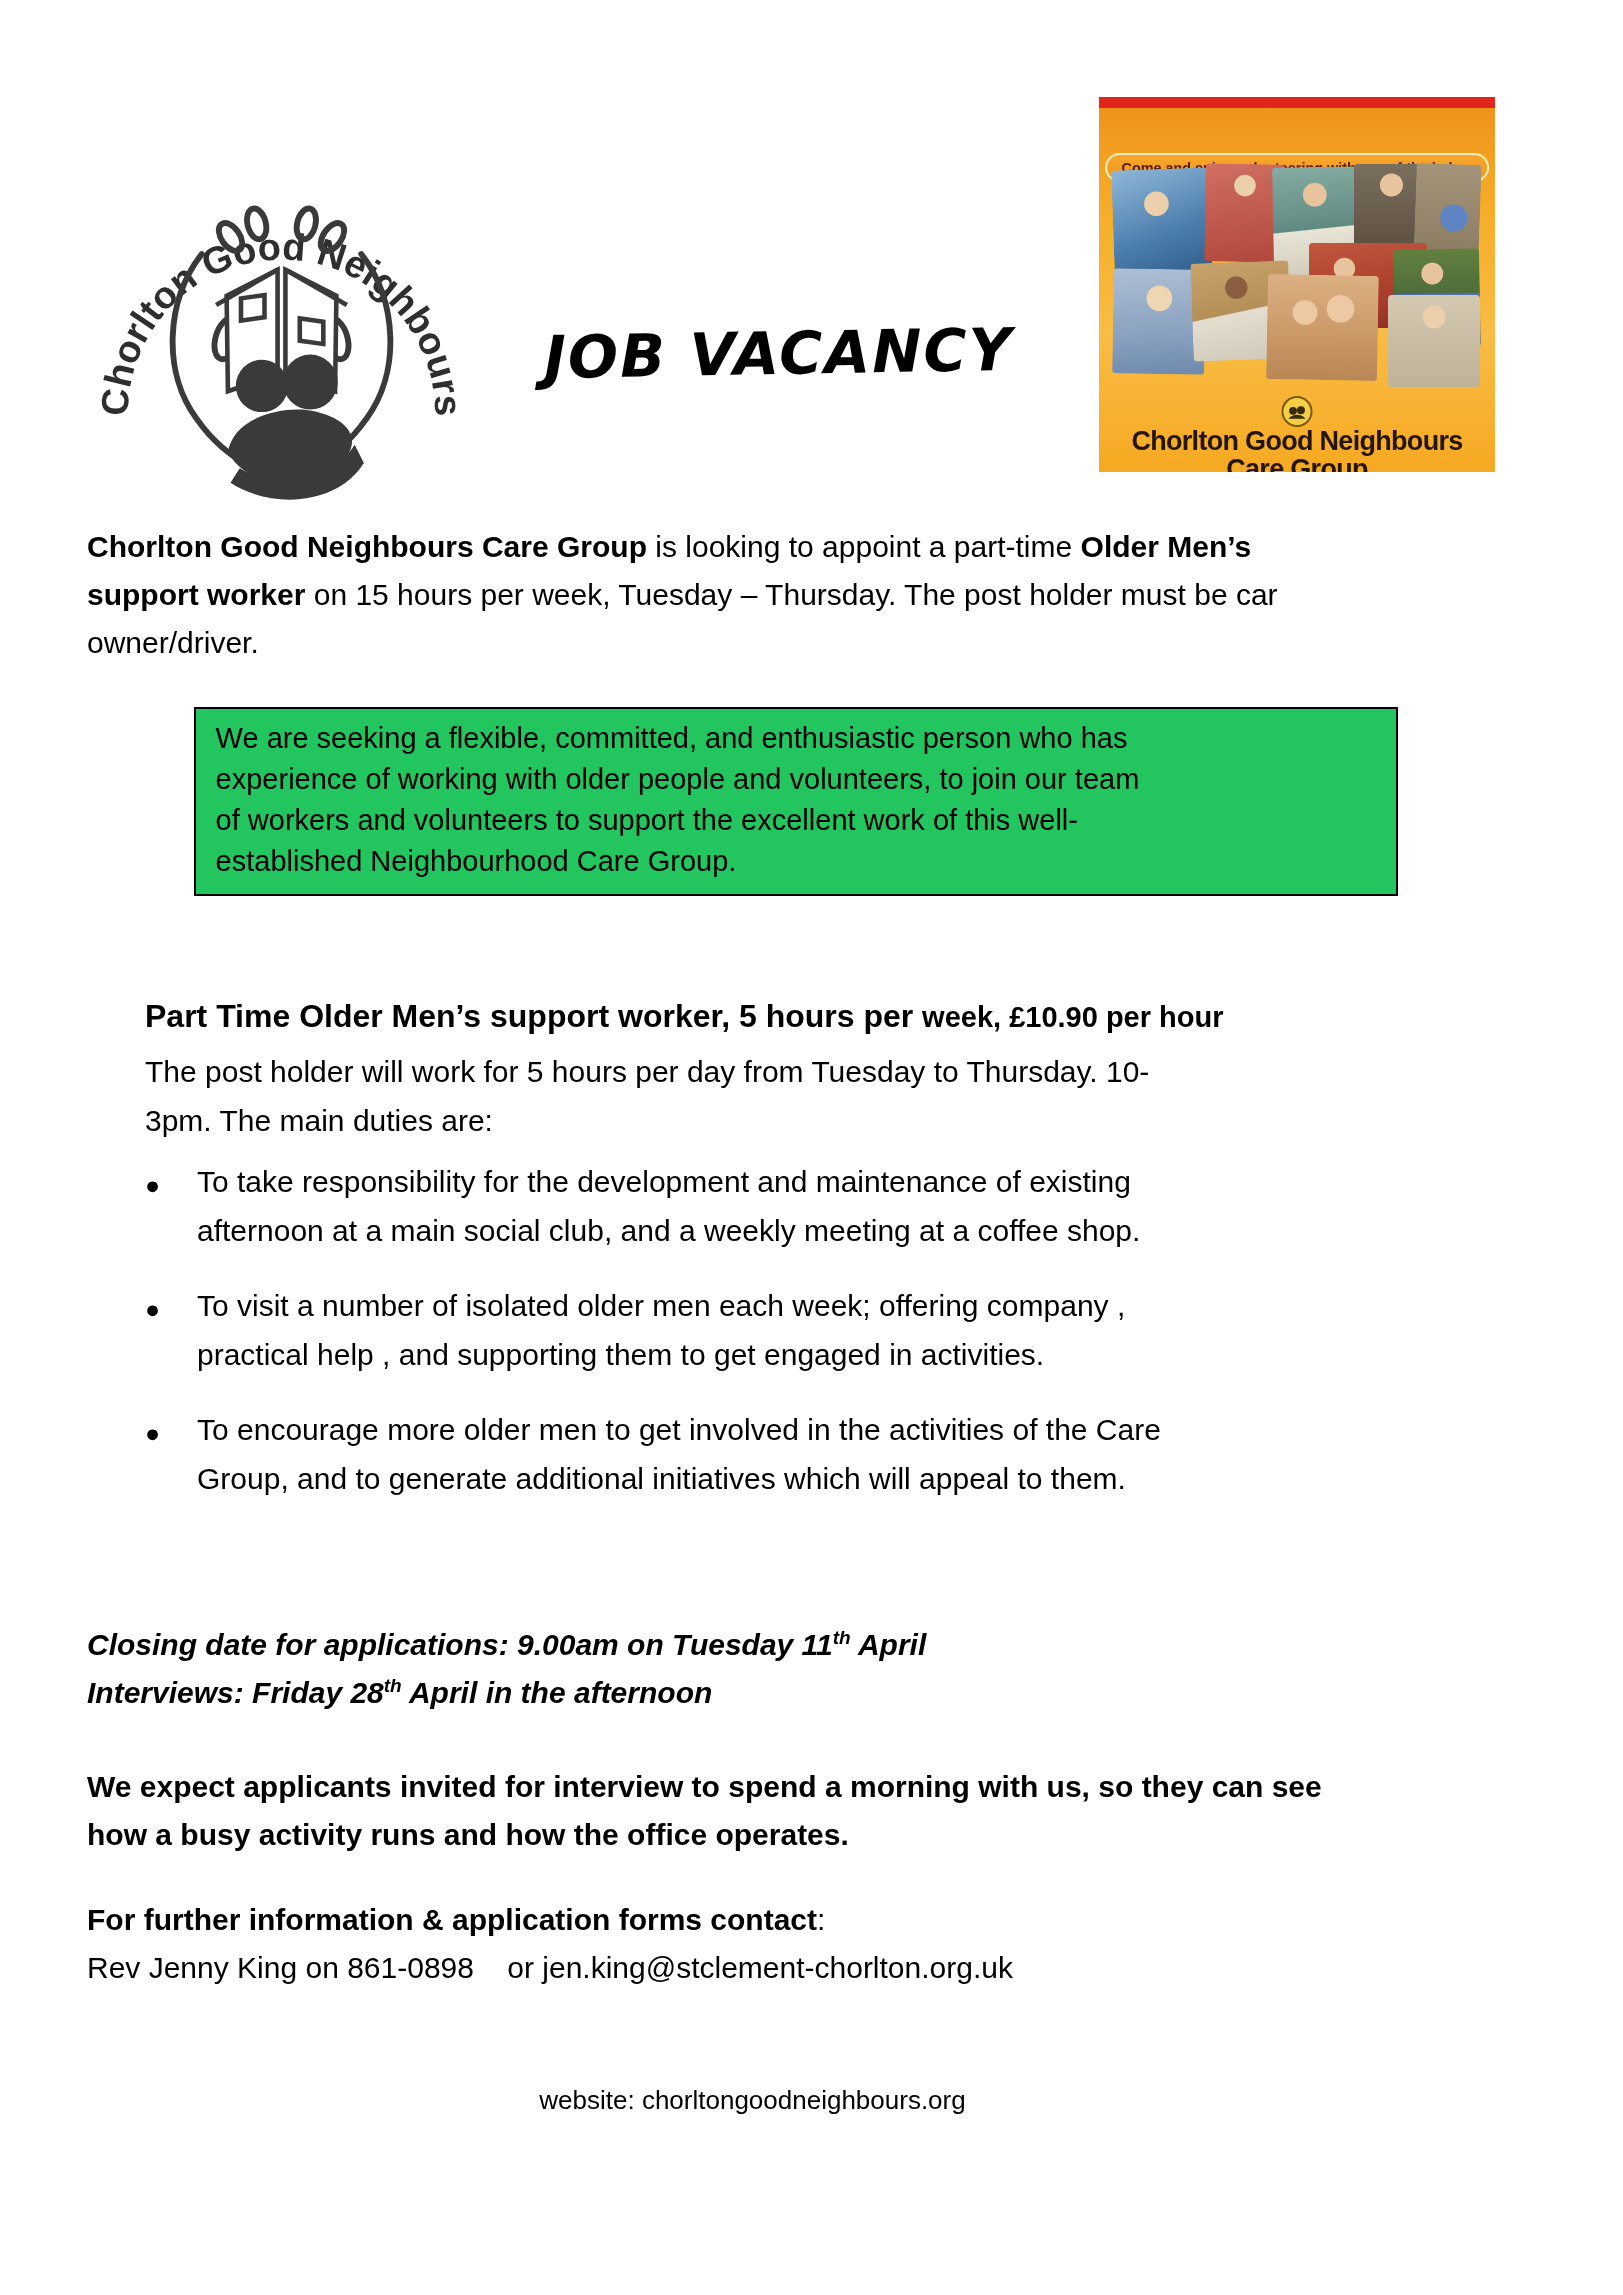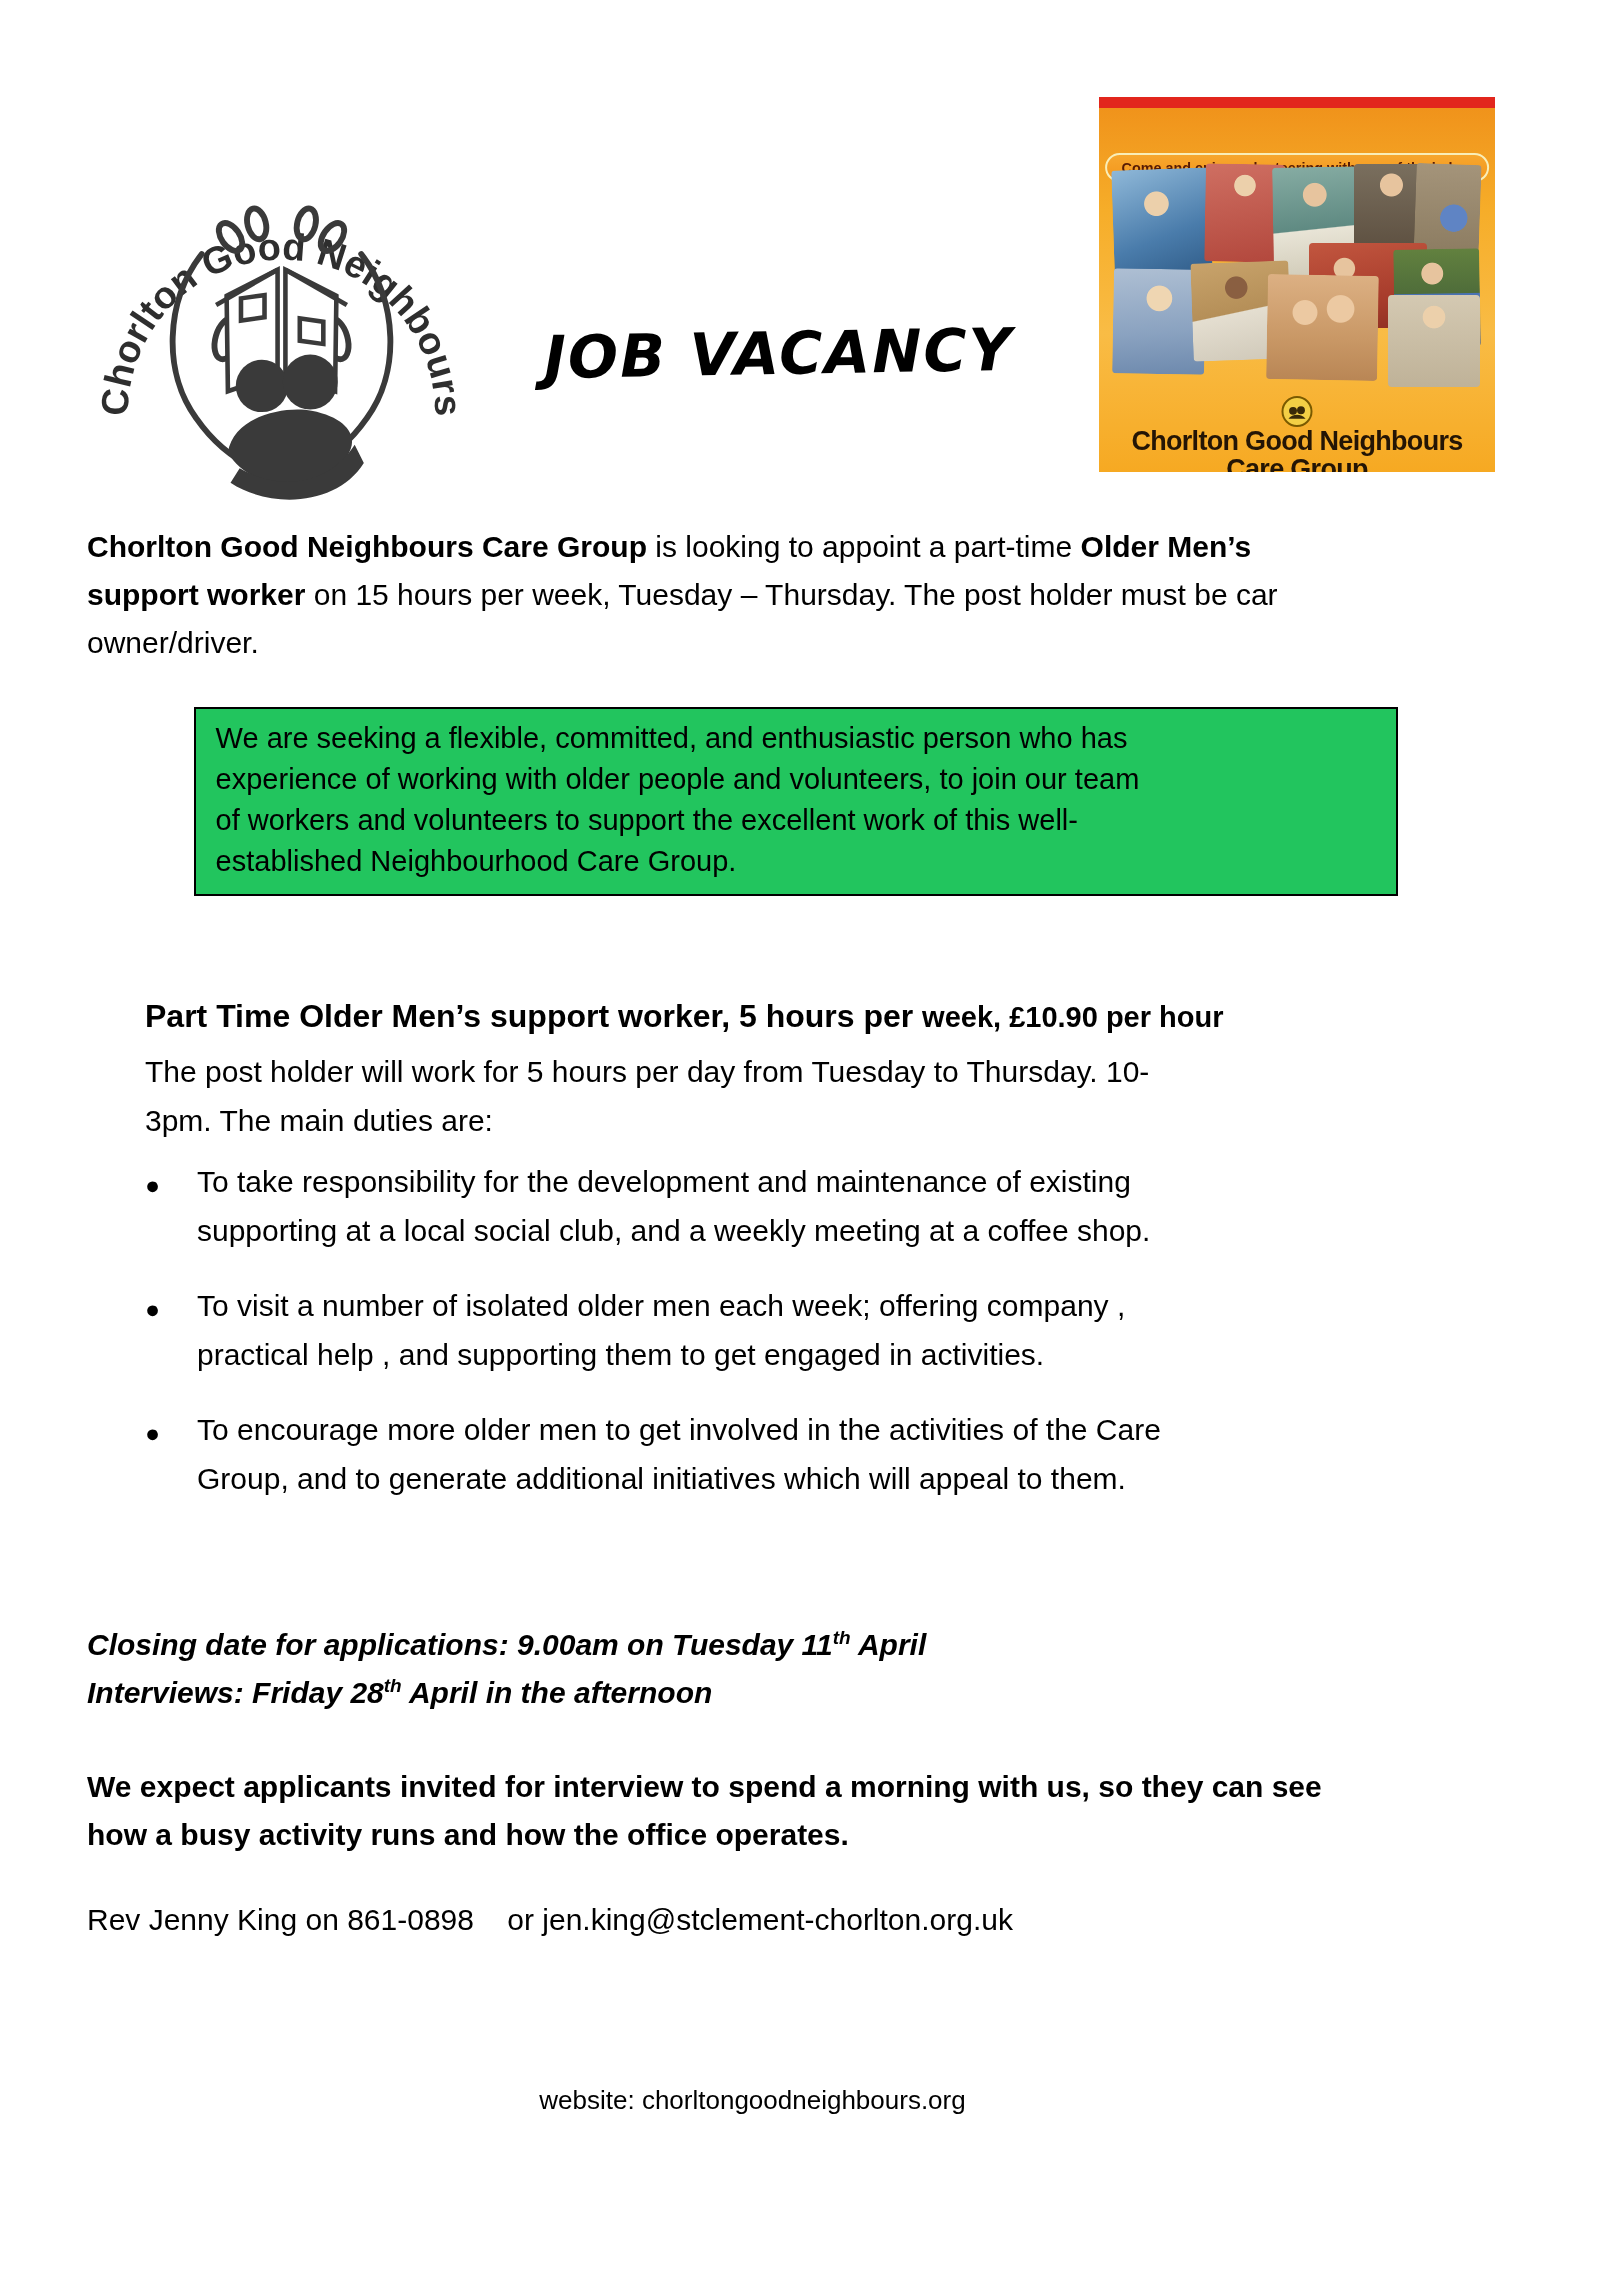--- a/index.html
+++ b/index.html
@@ -187,21 +187,21 @@
       <span class="line">The post holder will work for 5 hours per day from Tuesday to Thursday. 10-</span>
       <span class="line">3pm. The main duties are:</span>
     </div>
   </div>
 
   <div class="duties">
     <div class="duty">
       <span class="duty-bullet">●</span>
       <span class="duty-text">
         <span class="line">To take responsibility for the development and maintenance of existing</span>
-        <span class="line">supporting at a local social club, and a weekly meeting at a coffee shop.</span>
+        <span class="line">afternoon at a main social club, and a weekly meeting at a coffee shop.</span>
       </span>
     </div>
     <div class="duty">
       <span class="duty-bullet">●</span>
       <span class="duty-text">
         <span class="line">To visit a number of isolated older men each week; offering company ,</span>
         <span class="line">practical help , and supporting them to get engaged in activities.</span>
       </span>
     </div>
     <div class="duty">
@@ -217,20 +217,21 @@
     <span class="line"><span>Closing date for applications: 9.00am on Tuesday 11</span><span class="sup">th</span><span> April</span></span>
     <span class="line"><span>Interviews: Friday 28</span><span class="sup">th</span><span> April in the afternoon</span></span>
   </div>
 
   <div class="expect">
     <span class="line">We expect applicants invited for interview to spend a morning with us, so they can see</span>
     <span class="line">how a busy activity runs and how the office operates.</span>
   </div>
 
   <div class="contact">
+    <span class="line"><span class="head">For further information &amp; application forms contact</span><span>:</span></span>
     <span class="line pre">Rev Jenny King on 861-0898    or jen.king@stclement-chorlton.org.uk</span>
   </div>
 
   <div class="footer">
     <span class="line">website: chorltongoodneighbours.org</span>
   </div>
 
 </div>
 
 

